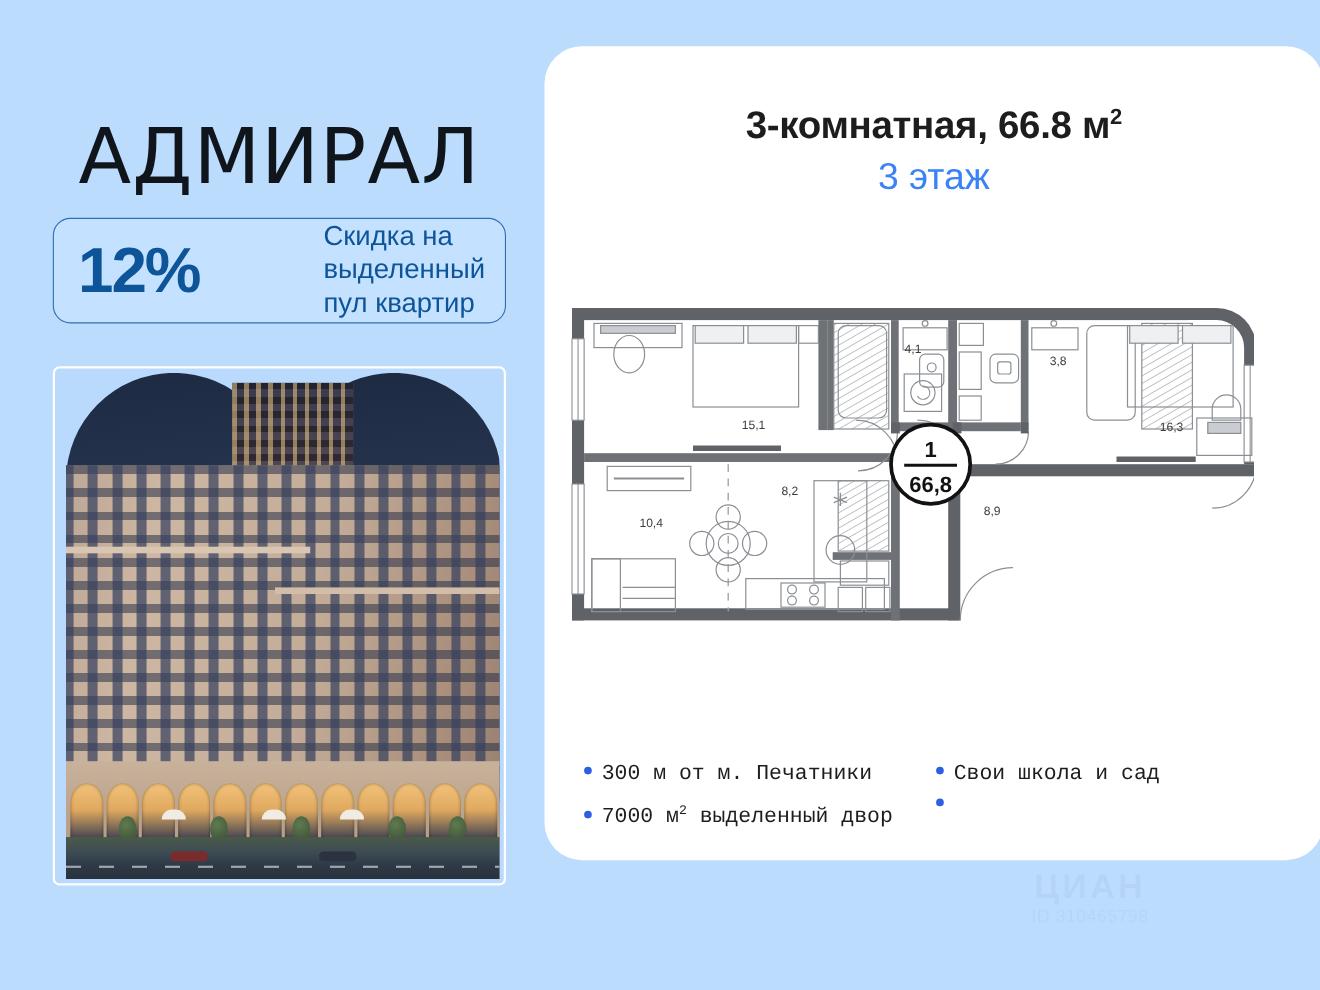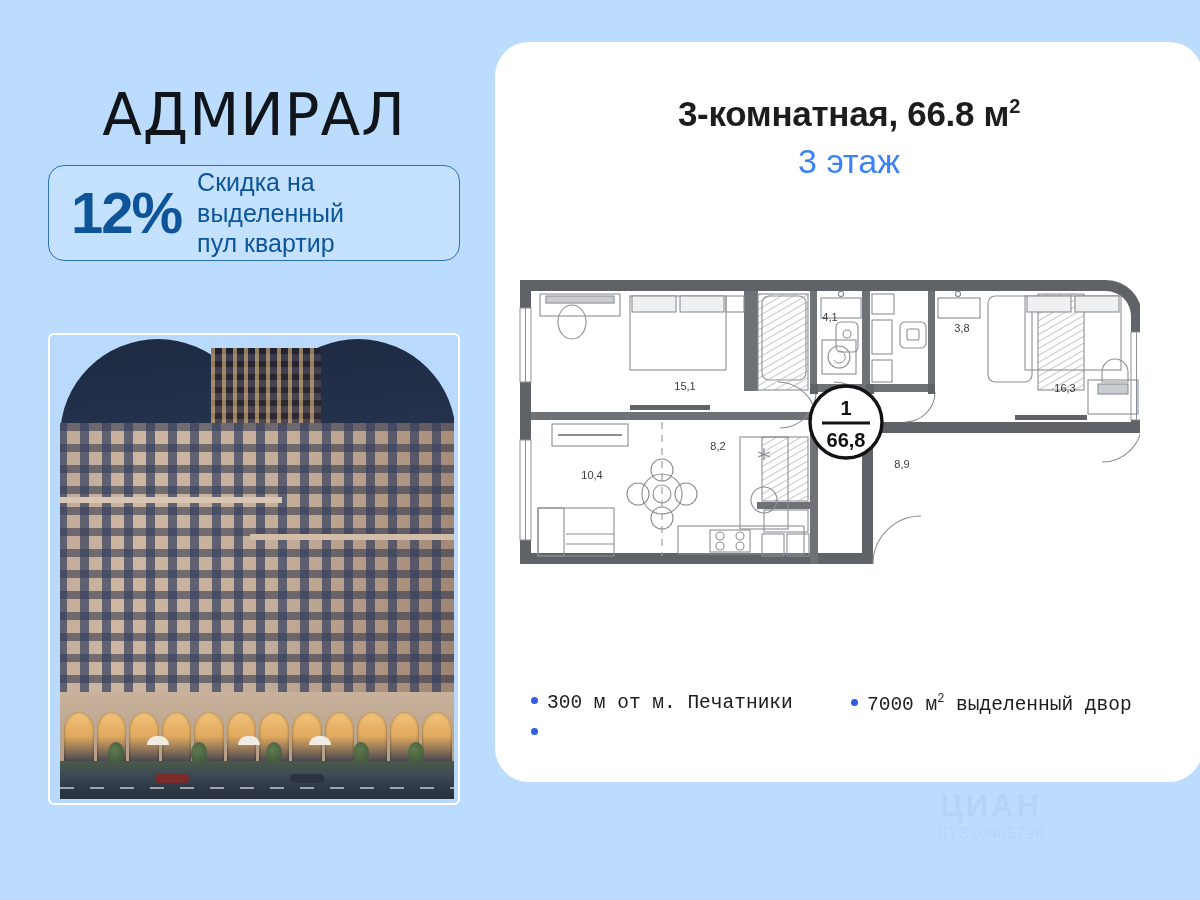--- a/index.html
+++ b/index.html
@@ -9,39 +9,41 @@
     font-family: "Liberation Sans", sans-serif;
     overflow: hidden;
   }
   .page { position: relative; width: 1200px; height: 900px; background: #bcdcfe; }
 
   
   .promo { position: absolute; left: 48px; top: 88px; width: 412px; }
 
   .brand {
     font-family: "DejaVu Sans", sans-serif;
-    font-size: 58px;
+    font-size: 70px;
     font-weight: 400;
     letter-spacing: 1px;
     color: #10151c;
     line-height: 0.95;
     text-align: center;
     white-space: nowrap;
+    margin-top: 21px;
   }
 
   .discount-badge {
     margin-top: 22px;
     border: 1.5px solid #2f6fb5;
     border-radius: 16px;
     background: #c4e1ff;
     height: 96px;
     display: flex;
     align-items: center;
     padding: 0 18px 0 22px;
     gap: 16px;
+    justify-content: space-between;
   }
   .discount-pct {
     font-size: 58px;
     font-weight: 700;
     color: #0d5499;
     letter-spacing: -2px;
     line-height: 1;
     white-space: nowrap;
   }
   .discount-text {
@@ -489,20 +491,24 @@
           <line x1="312" y1="151" x2="360" y2="151" stroke="#121212" stroke-width="2.8"></line>
           <text x="336" y="175" font-family="Liberation Sans, sans-serif" font-size="20" font-weight="700" fill="#121212" text-anchor="middle">66,8</text>
         </g>
       </svg>
     </div>
 
     <div class="features">
       <div class="feature">
         <span class="bullet"></span>
         <span>300 м от м. Печатники</span>
+      </div>
+      <div class="feature">
+        <span class="bullet"></span>
+        <span>Свои школа и сад</span>
       </div>
       <div class="feature">
         <span class="bullet"></span>
         <span><span>7000 м</span><sup>2</sup><span> выделенный двор</span></span>
       </div>
       <div class="feature">
         <span class="bullet"></span>
       </div>
     </div>
   </div>

